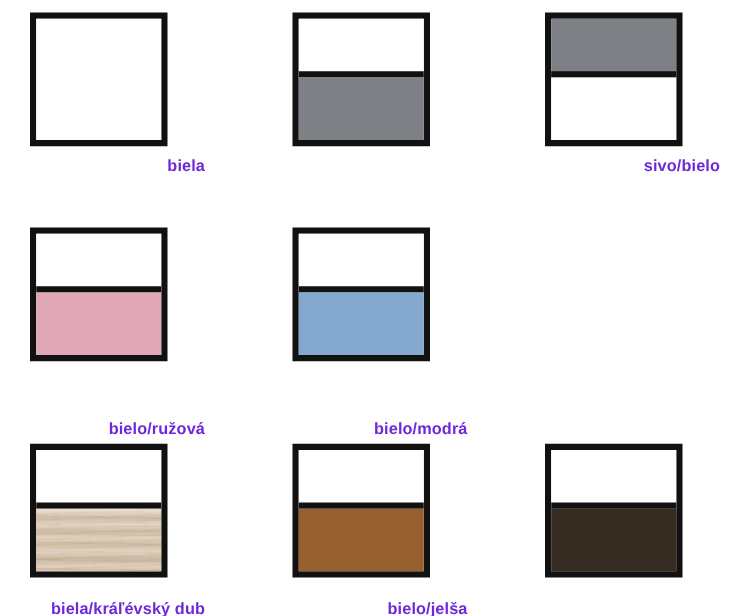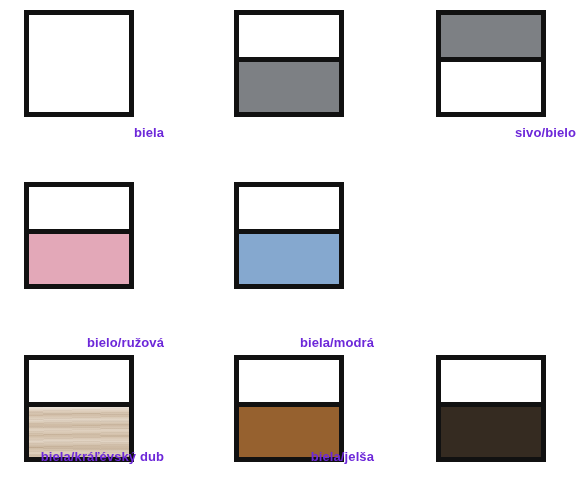--- a/index.html
+++ b/index.html
@@ -108,21 +108,21 @@
   
   .col-3 .swatch-inner { left: 16px; }
   .col-3 .swatch-label { left: -8px; width: 164px; }
 
   
   .row-2 .swatch-inner { top: 12px; }
   .row-2 .swatch-label { top: 129px; margin-top: 36px; }
 
   
   .row-3 .swatch-inner { top: 10px; }
-  .row-3 .swatch-label { top: 104px; }
+  .row-3 .swatch-label { top: 134px; }
 </style>
 </head>
 <body>
 
 <div class="swatch-grid">
 
   <div class="swatch-cell row-1 col-1">
     <div class="swatch-inner">
       <div class="half full fill-white"></div>
     </div>
@@ -150,39 +150,39 @@
       <div class="half bottom fill-pink"></div>
     </div>
     <div class="swatch-label">bielo/ružová</div>
   </div>
 
   <div class="swatch-cell row-2 col-2">
     <div class="swatch-inner">
       <div class="half divided-top fill-white"></div>
       <div class="half bottom fill-blue"></div>
     </div>
-    <div class="swatch-label">biela/modrá</div>
+    <div class="swatch-label">bielo/modrá</div>
   </div>
 
   <div class="swatch-cell row-2 col-3"></div>
 
   <div class="swatch-cell row-3 col-1">
     <div class="swatch-inner">
       <div class="half divided-top fill-white"></div>
       <div class="half bottom fill-oak"></div>
     </div>
     <div class="swatch-label">biela/kráľévský dub</div>
   </div>
 
   <div class="swatch-cell row-3 col-2">
     <div class="swatch-inner">
       <div class="half divided-top fill-white"></div>
       <div class="half bottom fill-alder"></div>
     </div>
-    <div class="swatch-label">biela/jelša</div>
+    <div class="swatch-label">bielo/jelša</div>
   </div>
 
   <div class="swatch-cell row-3 col-3">
     <div class="swatch-inner">
       <div class="half divided-top fill-white"></div>
       <div class="half bottom fill-walnut"></div>
     </div>
   </div>
 
 </div>

